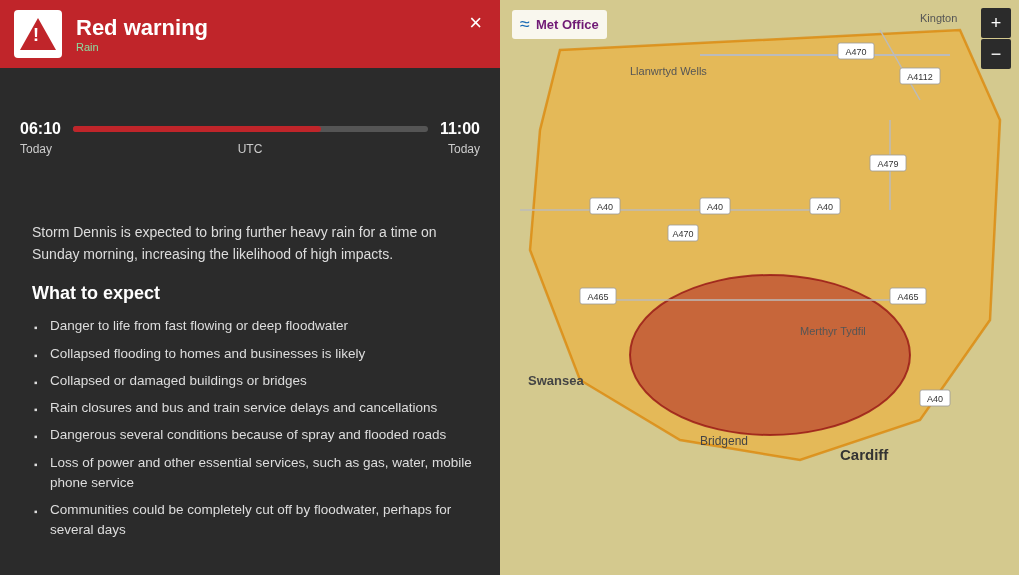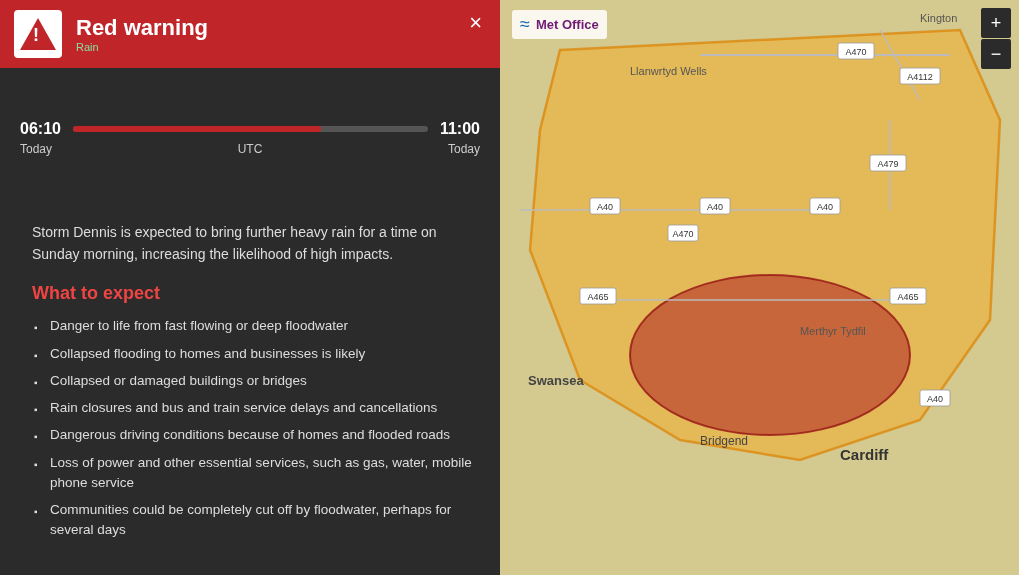--- a/index.html
+++ b/index.html
@@ -155,21 +155,21 @@
     .panel-body p {
       font-size: 14px;
       color: #ddd;
       line-height: 1.55;
       margin-bottom: 18px;
     }
 
     .panel-body h3 {
       font-size: 18px;
       font-weight: bold;
-      color: #ef4444;
+      color: #ffffff;
       margin-bottom: 12px;
     }
 
     .expect-list {
       list-style: none;
       padding: 0;
     }
 
     .expect-list li {
       font-size: 13.5px;
@@ -287,21 +287,21 @@
   </div>
 
   <div class="panel-body">
     <p>Storm Dennis is expected to bring further heavy rain for a time on Sunday morning, increasing the likelihood of high impacts.</p>
     <h3>What to expect</h3>
     <ul class="expect-list" id="expect-list">
         <li>Danger to life from fast flowing or deep floodwater</li>
         <li>Collapsed flooding to homes and businesses is likely</li>
         <li>Collapsed or damaged buildings or bridges</li>
         <li>Rain closures and bus and train service delays and cancellations</li>
-        <li>Dangerous driving conditions because of homes and flooded roads</li>
+        <li>Dangerous several conditions because of spray and flooded roads</li>
         <li>Loss of power and other essential services, such as gas, water, mobile phone service</li>
         <li>Communities could be completely cut off by floodwater, perhaps for several days</li>
       </ul>
   </div>
 </div>
 
 <div class="right-panel">
 
   <svg class="map-svg" viewBox="0 0 519 575" xmlns="http://www.w3.org/2000/svg">
 

